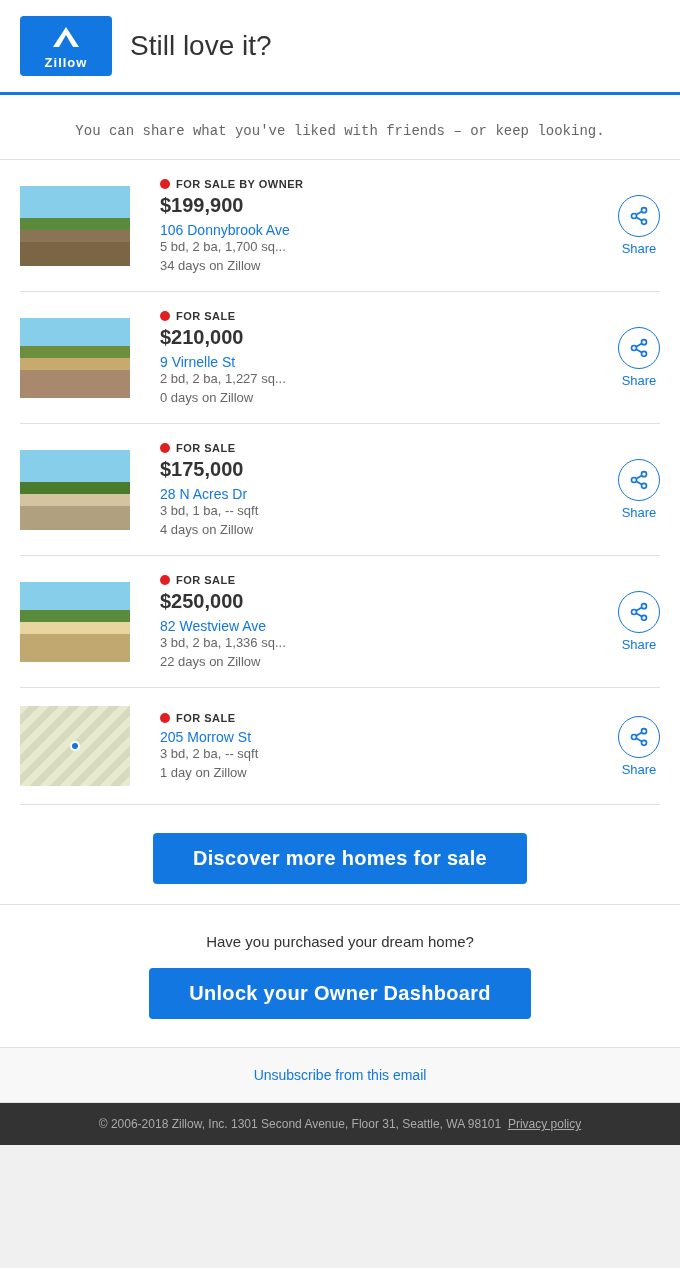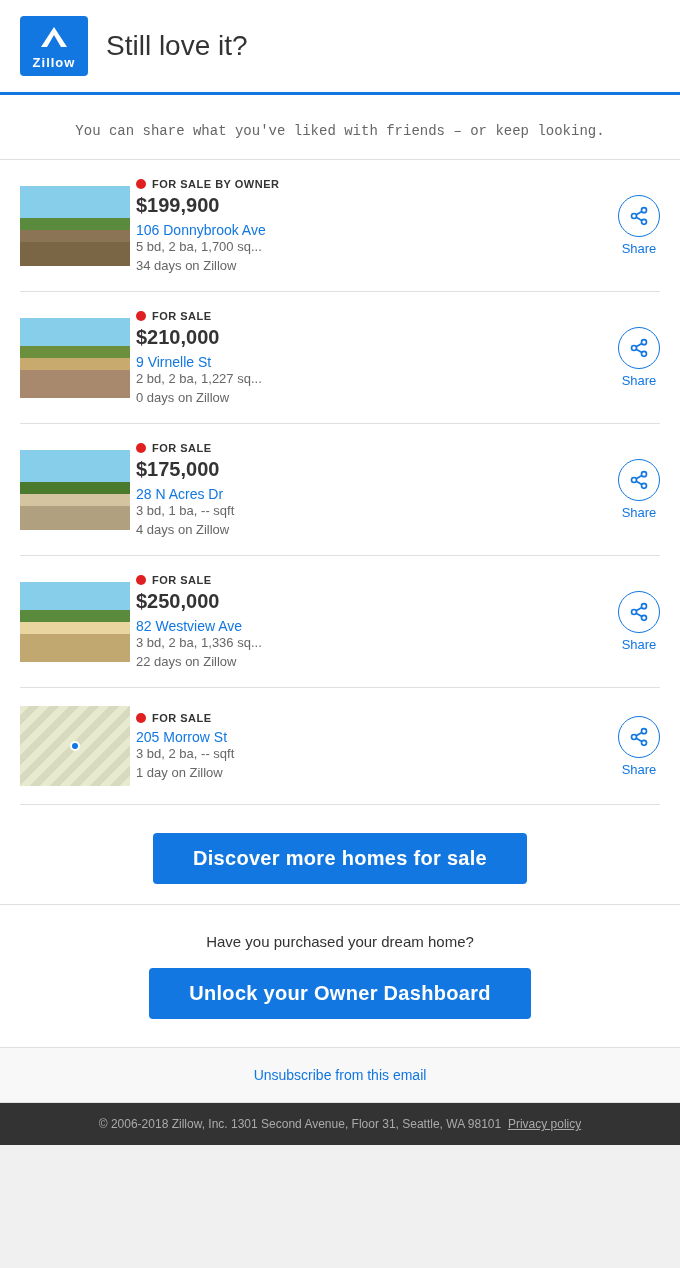--- a/index.html
+++ b/index.html
@@ -14,21 +14,21 @@
       background: #ffffff;
     }
     .header {
       background: #ffffff;
       padding: 16px 20px;
       display: flex;
       align-items: center;
       border-bottom: 3px solid #1277e1;
     }
     .zillow-logo {
-      width: 68px;
+      width: 92px;
       height: 60px;
       background: #1277e1;
       border-radius: 4px;
       display: flex;
       flex-direction: column;
       align-items: center;
       justify-content: center;
       margin-right: 18px;
       flex-shrink: 0;
     }
@@ -60,21 +60,21 @@
       font-family: Liberation Mono, monospace;
     }
     .listing-list {
       padding: 0 20px;
     }
     .listing-item {
       display: flex;
       align-items: center;
       padding: 18px 0;
       border-bottom: 1px solid #e0e0e0;
-      gap: 6px;
+      gap: 30px;
     }
     .listing-image {
       width: 110px;
       height: 80px;
       flex-shrink: 0;
       background: #cccccc;
       overflow: hidden;
       position: relative;
     }
     .listing-image-house1 {

